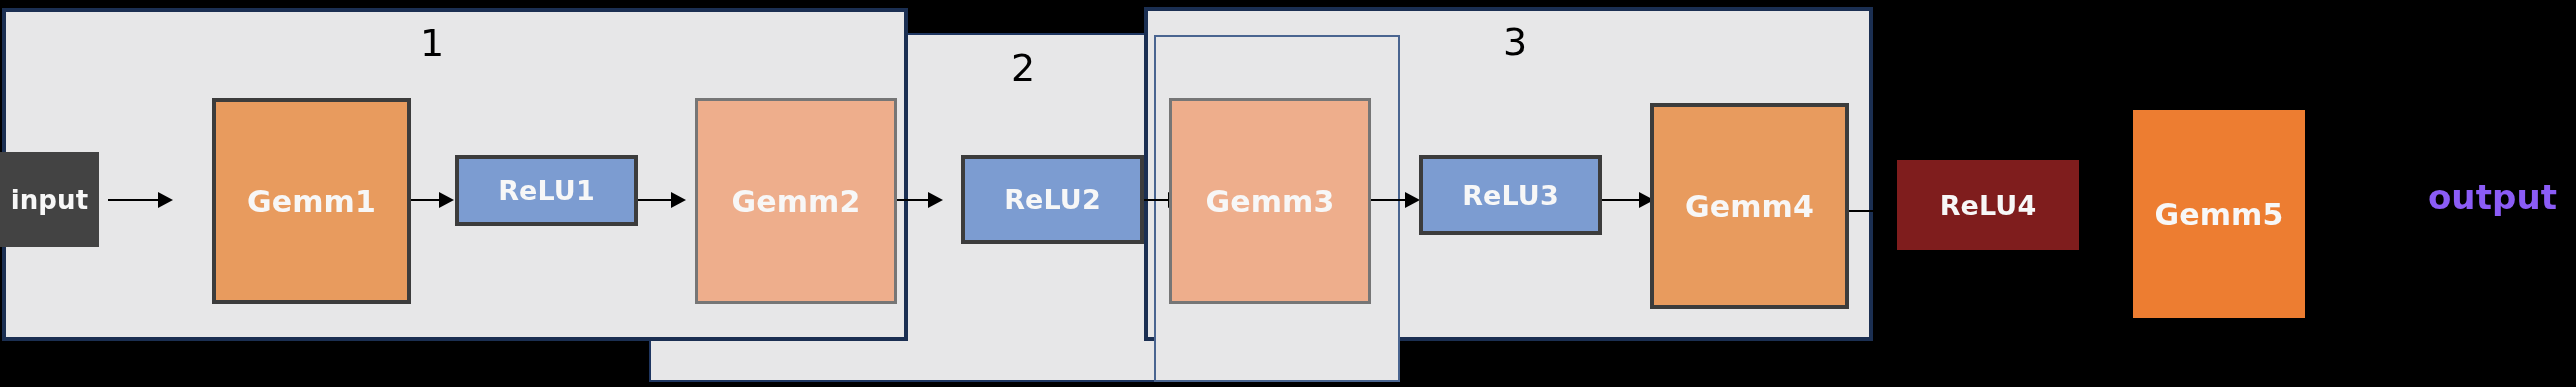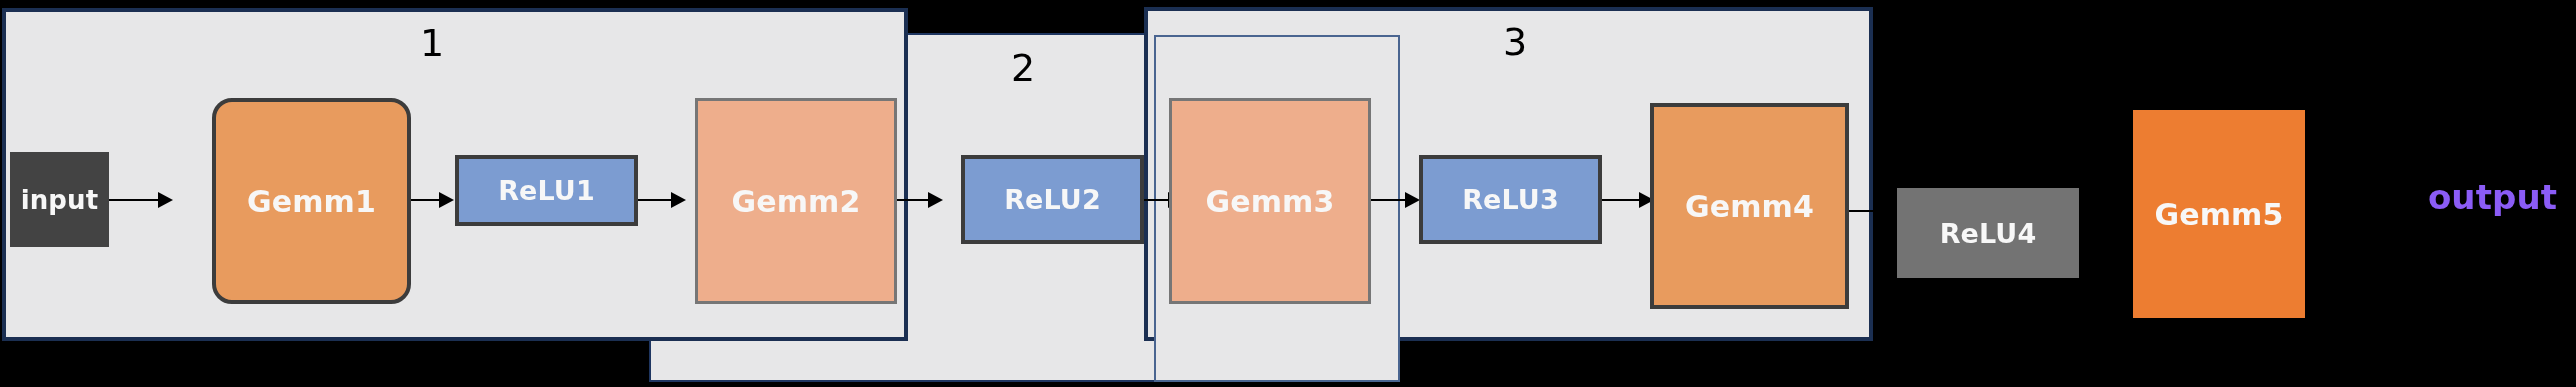--- a/index.html
+++ b/index.html
@@ -17,21 +17,21 @@
            line-height:1;text-align:center;}
 
   
   .node{position:absolute;box-sizing:border-box;display:flex;
         align-items:center;justify-content:center;
         color:#f7f7f7;font-weight:bold;letter-spacing:0.1px;}
   .node.io{background:#434343;font-size:26px;}
   .node.gemm-d{background:#e89b5e;border:4px solid #3c3c3c;font-size:30px;}
   .node.gemm-l{background:#eeae8c;border:3.4px solid #767676;font-size:30px;}
   .node.relu-d{background:#7c9cd1;border:4px solid #3c3c3c;font-size:27px;}
-  .node.relu-b{background:#737373;font-size:27px;margin-top:28px;}
+  .node.relu-b{background:#7f1d1d;font-size:27px;}
   .node.gemm-b{background:#ed7d31;font-size:30px;}
   .node.out{background:transparent;color:#8b5cf6;font-size:34px;}
 
   
   .link{position:absolute;height:2.3px;background:#000;}
   .arrowhead{position:absolute;width:0;height:0;
              border-top:8.5px solid transparent;border-bottom:8.5px solid transparent;
              border-left:15px solid #000;}
 </style>
 </head>
@@ -67,45 +67,45 @@
   <div class="arrowhead" style="left:1168px;top:192px;"></div>
 
   <div class="link" style="left:1371px;top:199px;width:35px;"></div>
   <div class="arrowhead" style="left:1405px;top:192px;"></div>
 
   <div class="link" style="left:1602px;top:199px;width:39px;"></div>
   <div class="arrowhead" style="left:1639px;top:192px;"></div>
 
   <div class="link" style="left:1848px;top:210px;width:54px;"></div>
 
-  <div class="node io" style="left:10px;top:152px;width:99px;height:95px;">
+  <div class="node io" style="left:0;top:152px;width:99px;height:95px;">
     <span>input</span>
   </div>
 
-  <div class="node gemm-d" style="left:212px;top:98px;width:199px;height:206px;border-radius:20px;">
+  <div class="node gemm-d" style="left:212px;top:98px;width:199px;height:206px;">
     <span>Gemm1</span>
   </div>
 
   <div class="node relu-d" style="left:455px;top:155px;width:183px;height:71px;">
     <span>ReLU1</span>
   </div>
 
   <div class="node gemm-l" style="left:686px;top:98px;width:202px;height:206px;margin-left:9px;">
     <span>Gemm2</span>
   </div>
 
   <div class="node relu-d" style="left:941px;top:155px;width:183px;height:89px;margin-left:20px;">
     <span>ReLU2</span>
   </div>
 
   <div class="node gemm-l" style="left:1169px;top:98px;width:202px;height:206px;">
     <span>Gemm3</span>
   </div>
 
-  <div class="node relu-d" style="left:1419px;top:155px;width:183px;height:89px;">
+  <div class="node relu-d" style="left:1419px;top:155px;width:183px;height:80px;">
     <span>ReLU3</span>
   </div>
 
   <div class="node gemm-d" style="left:1650px;top:103px;width:199px;height:206px;">
     <span>Gemm4</span>
   </div>
 
   <div class="node relu-b" style="left:1897px;top:160px;width:182px;height:90px;">
     <span>ReLU4</span>
   </div>

